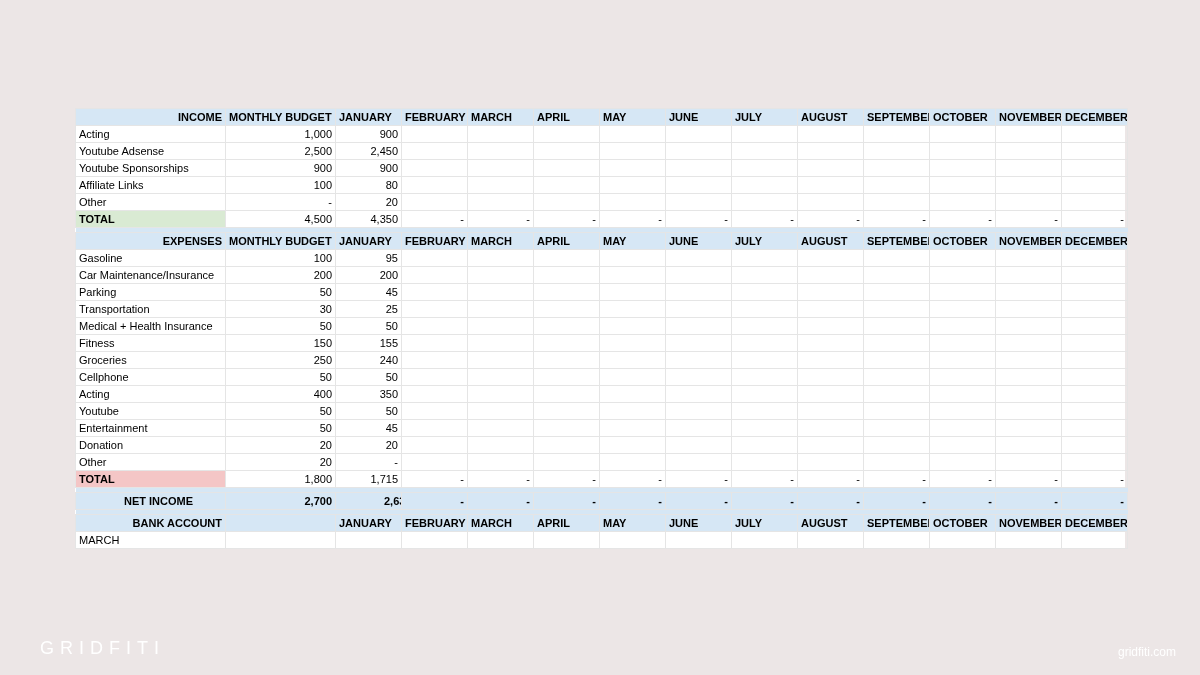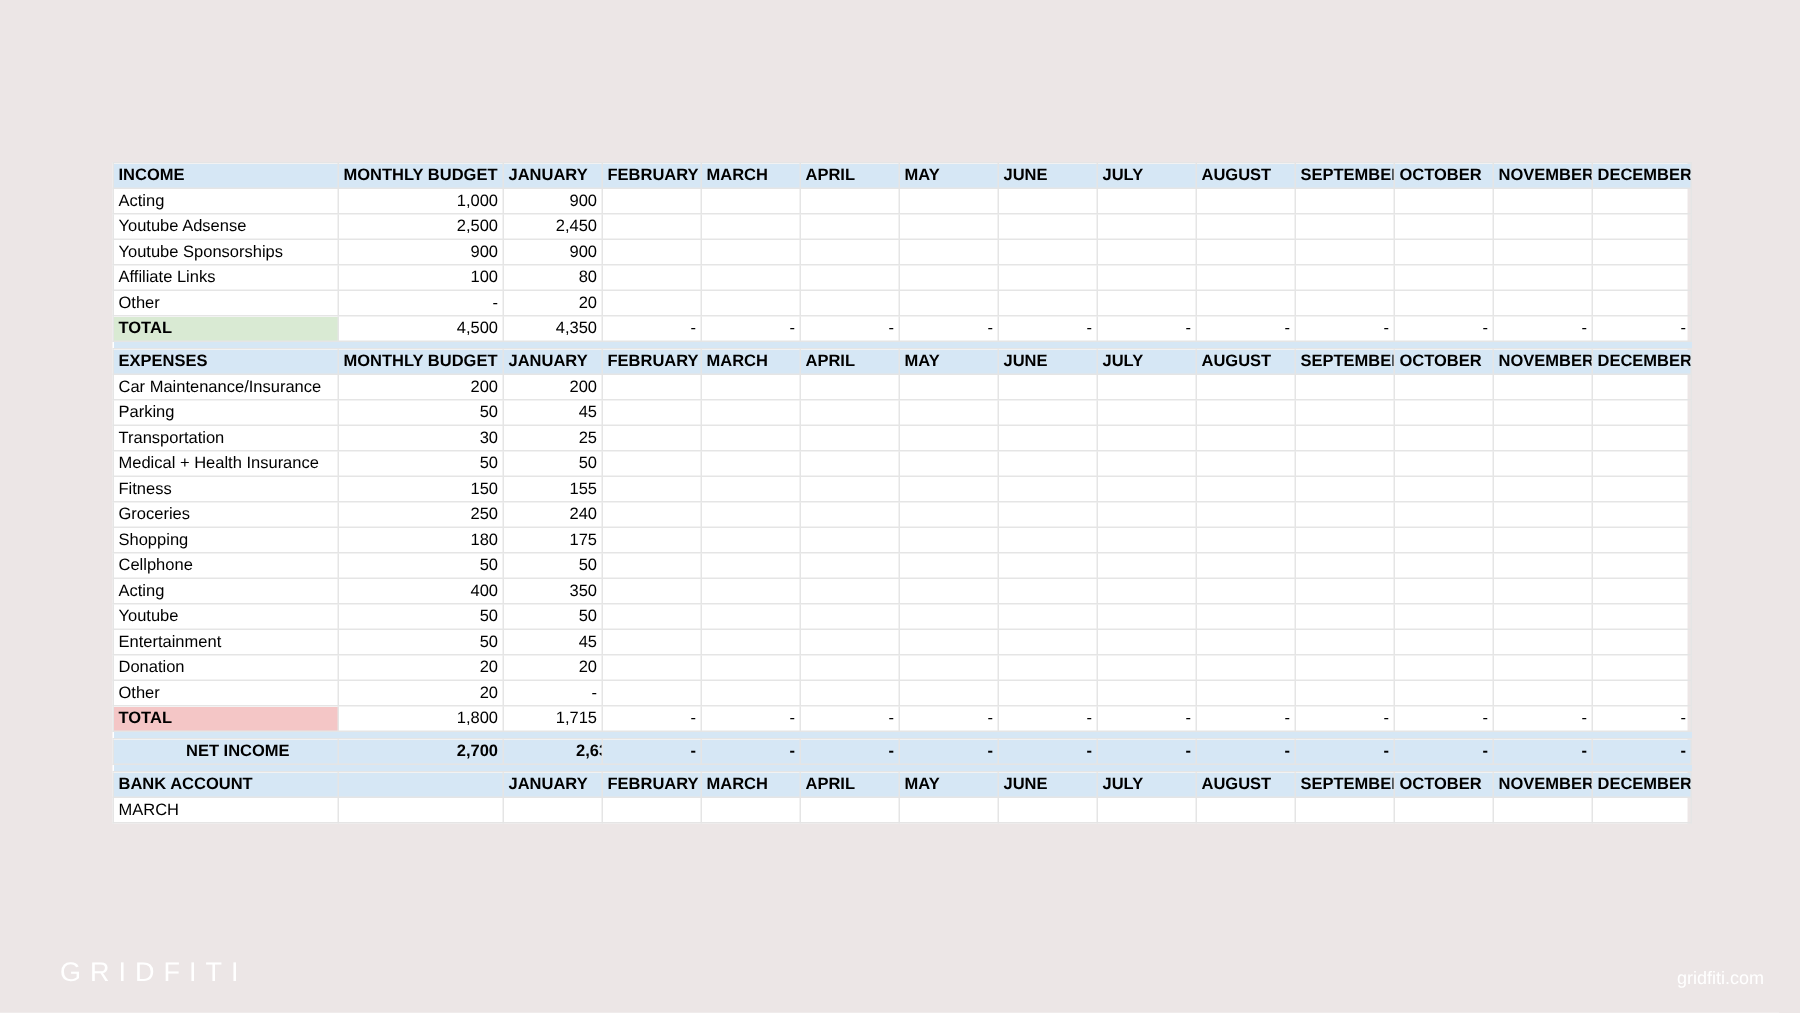--- a/index.html
+++ b/index.html
@@ -38,21 +38,21 @@
   table.sheet td.label {
     text-align: left;
   }
   table.sheet tr.header-row th {
     background: #d6e7f5;
     font-weight: bold;
     text-align: left;
     color: #000;
   }
   table.sheet tr.header-row th.section-title {
-    text-align: left;
+    text-align: right;
   }
   table.sheet tr.total-income td.label {
     background: #d9ead3;
     font-weight: bold;
   }
   table.sheet tr.total-expenses td.label {
     background: #f4c6c6;
     font-weight: bold;
   }
   table.sheet tr.net-income td {
@@ -239,20 +239,36 @@
           <th>MAY</th>
           <th>JUNE</th>
           <th>JULY</th>
           <th>AUGUST</th>
           <th>SEPTEMBER</th>
           <th>OCTOBER</th>
           <th>NOVEMBER</th>
           <th>DECEMBER</th>
         </tr>
         <tr>
+          <td class="label">Gasoline</td>
+          <td>100</td>
+          <td>95</td>
+          <td></td>
+          <td></td>
+          <td></td>
+          <td></td>
+          <td></td>
+          <td></td>
+          <td></td>
+          <td></td>
+          <td></td>
+          <td></td>
+          <td></td>
+        </tr>
+        <tr>
           <td class="label">Car Maintenance/Insurance</td>
           <td>200</td>
           <td>200</td>
           <td></td>
           <td></td>
           <td></td>
           <td></td>
           <td></td>
           <td></td>
           <td></td>
@@ -322,36 +338,20 @@
           <td></td>
           <td></td>
           <td></td>
           <td></td>
           <td></td>
         </tr>
         <tr>
           <td class="label">Groceries</td>
           <td>250</td>
           <td>240</td>
-          <td></td>
-          <td></td>
-          <td></td>
-          <td></td>
-          <td></td>
-          <td></td>
-          <td></td>
-          <td></td>
-          <td></td>
-          <td></td>
-          <td></td>
-        </tr>
-        <tr>
-          <td class="label">Shopping</td>
-          <td>180</td>
-          <td>175</td>
           <td></td>
           <td></td>
           <td></td>
           <td></td>
           <td></td>
           <td></td>
           <td></td>
           <td></td>
           <td></td>
           <td></td>

